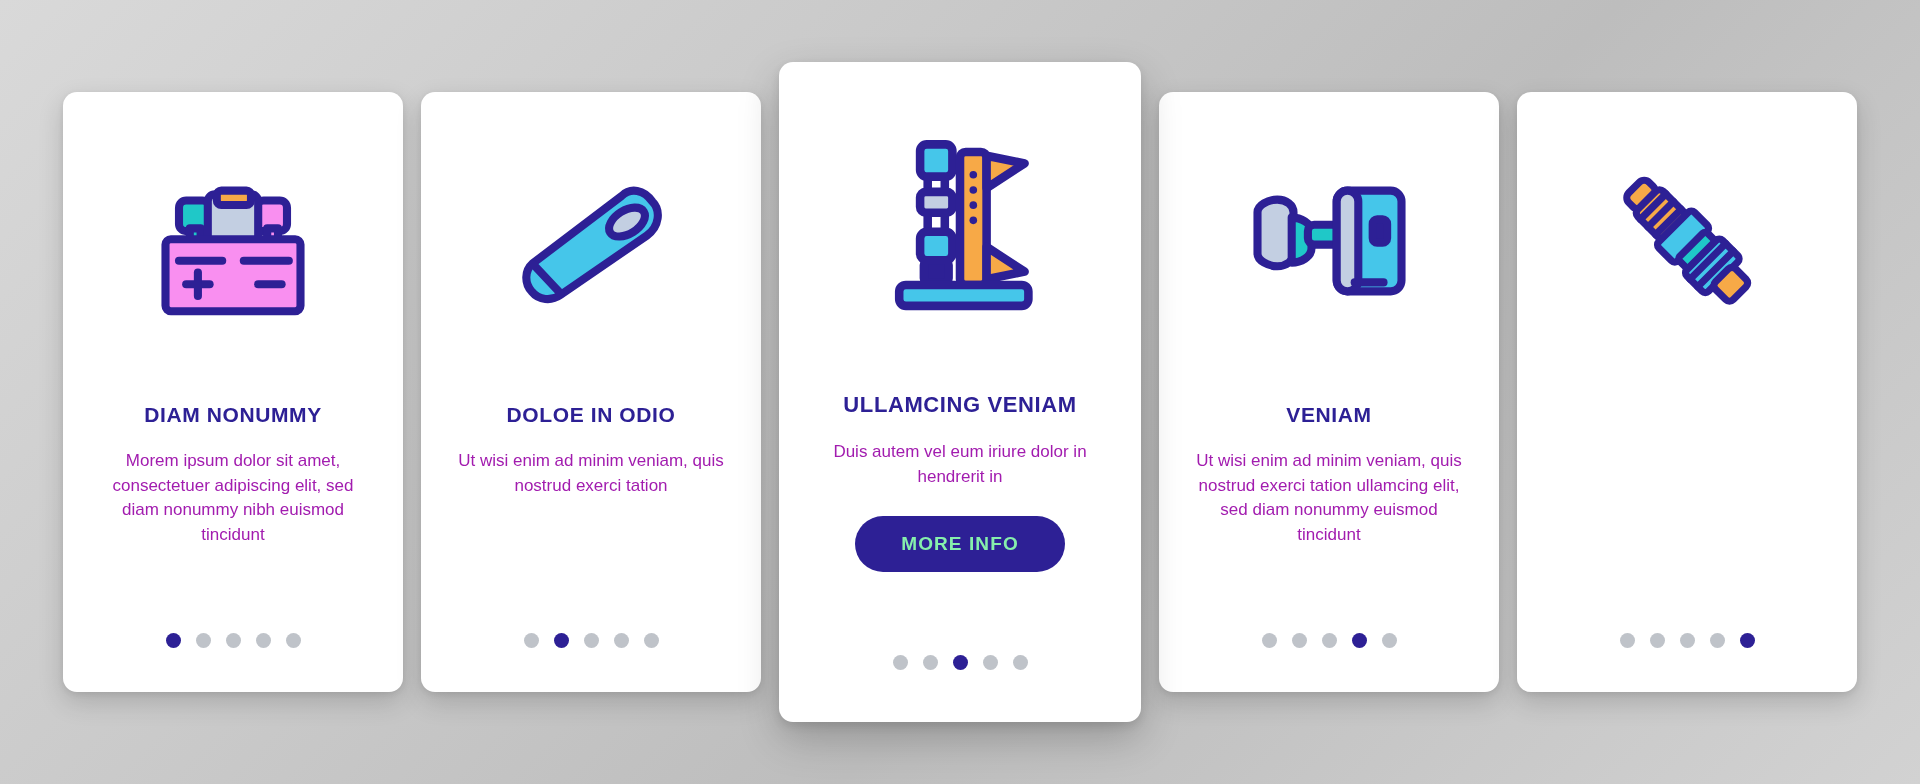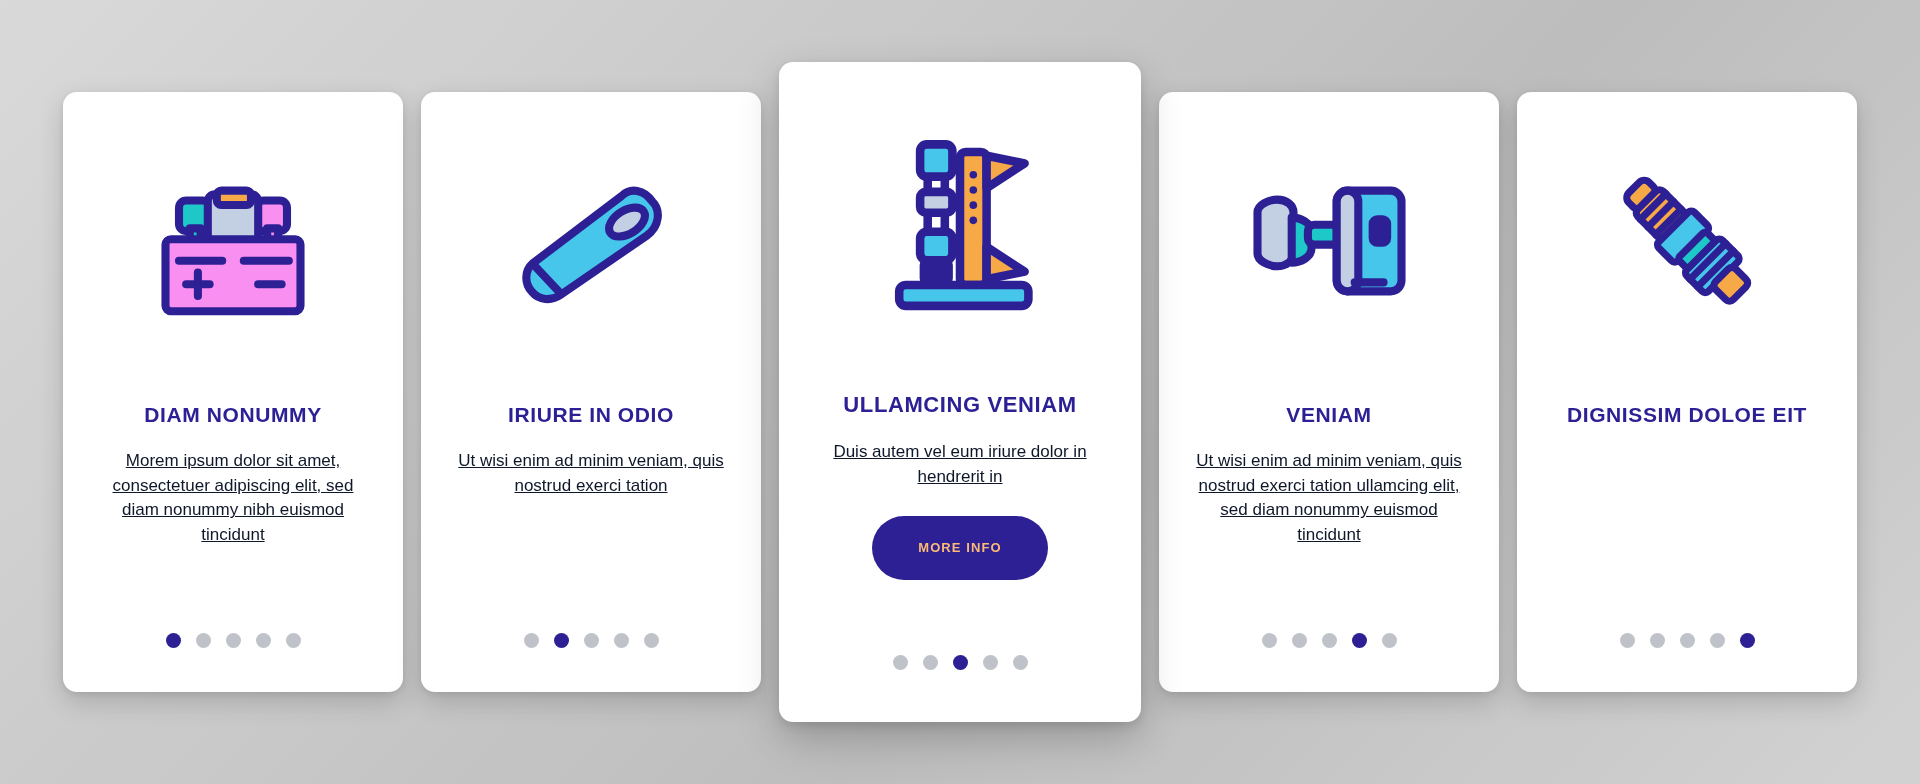--- a/index.html
+++ b/index.html
@@ -33,38 +33,37 @@
     letter-spacing:.6px;
     text-align:center;
     font-size:21px;
     margin:0;
     line-height:1.2;
   }
   .card.small .title{margin-top:46px;}
   .card.big .title{margin-top:40px;font-size:22px;}
 
   .desc{
-    color:#0f172a;
+    color:#a21caf;
     font-size:17px;
     line-height:1.45;
     text-align:center;
     margin:22px 0 0;
     max-width:270px;
-    text-decoration:underline;
   }
   .card.big .desc{margin-top:22px;max-width:255px;text-align:center;}
 
   .spacer{flex:1 1 auto;}
 
   .btn{
-    background:#2d2095;color:#fdba74;border:none;outline:none;
+    background:#2d2095;color:#86efac;border:none;outline:none;
     font-family:"Liberation Sans", sans-serif;
-    font-weight:bold;font-size:13px;letter-spacing:1.1px;
+    font-weight:bold;font-size:19px;letter-spacing:1.1px;
     border-radius:34px;
-    padding:0 46px;height:64px;line-height:56px;
+    padding:0 46px;height:56px;line-height:56px;
     cursor:pointer;margin-top:26px;
   }
 
   .dots{display:flex;gap:15px;align-items:center;justify-content:center;margin-top:auto;padding-top:18px;}
   .dot{width:15px;height:15px;border-radius:50%;background:#bfc3c9;cursor:pointer;}
   .dot.active{background:#2d2095;}
   .card.small .dots{margin-bottom:14px;}
   .card.big .dots{margin-bottom:18px;}
 </style>
 </head>
@@ -107,21 +106,21 @@
     <div class="card small">
       <div class="illus">
         <svg width="190" height="180" viewBox="0 0 200 200">
           <g stroke="#2d2095" stroke-width="9" stroke-linecap="round" stroke-linejoin="round">
             <path d="M168 56 c10 10 8 28 -6 38 L66 160 c-10 7 -24 6 -32 -4 -8 -9 -8 -23 1 -31 L134 50 c10 -10 25 -7 34 6 z" fill="#45c6ea"></path>
             <ellipse cx="140" cy="79" rx="22" ry="13" transform="rotate(-32 140 79)" fill="#c3cfe2"></ellipse>
             <path d="M36 126 l30 32" fill="none"></path>
           </g>
         </svg>
       </div>
-      <h3 class="title">IRIURE IN ODIO</h3>
+      <h3 class="title">DOLOE IN ODIO</h3>
       <p class="desc">Ut wisi enim ad minim veniam, quis nostrud exerci tation</p>
       <div class="spacer"></div>
       <div class="dots">
         <span class="dot"></span>
         <span class="dot active"></span>
         <span class="dot"></span>
         <span class="dot"></span>
         <span class="dot"></span>
       </div>
     </div>
@@ -196,21 +195,20 @@
             <line x1="70" y1="80" x2="70" y2="120"></line>
             <rect x="78" y="72" width="30" height="56" rx="5" fill="#45c6ea"></rect>
             <rect x="106" y="78" width="18" height="44" rx="4" fill="#1fc8c8"></rect>
             <rect x="122" y="72" width="34" height="56" rx="5" fill="#45c6ea"></rect>
             <line x1="132" y1="72" x2="132" y2="128"></line>
             <line x1="144" y1="72" x2="144" y2="128"></line>
             <rect x="154" y="84" width="28" height="32" rx="6" fill="#f7a947"></rect>
           </g>
         </svg>
       </div>
-      <h3 class="title">DIGNISSIM DOLOE EIT</h3>
       <div class="spacer"></div>
       <div class="dots">
         <span class="dot"></span>
         <span class="dot"></span>
         <span class="dot"></span>
         <span class="dot"></span>
         <span class="dot active"></span>
       </div>
     </div>
 

